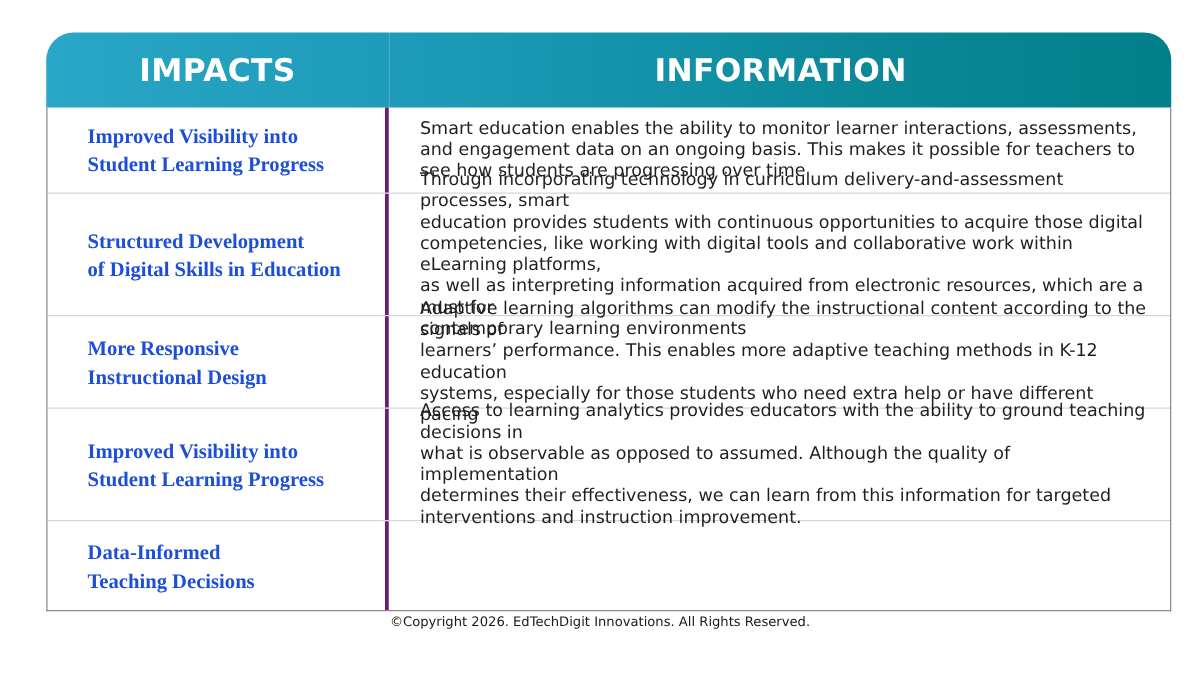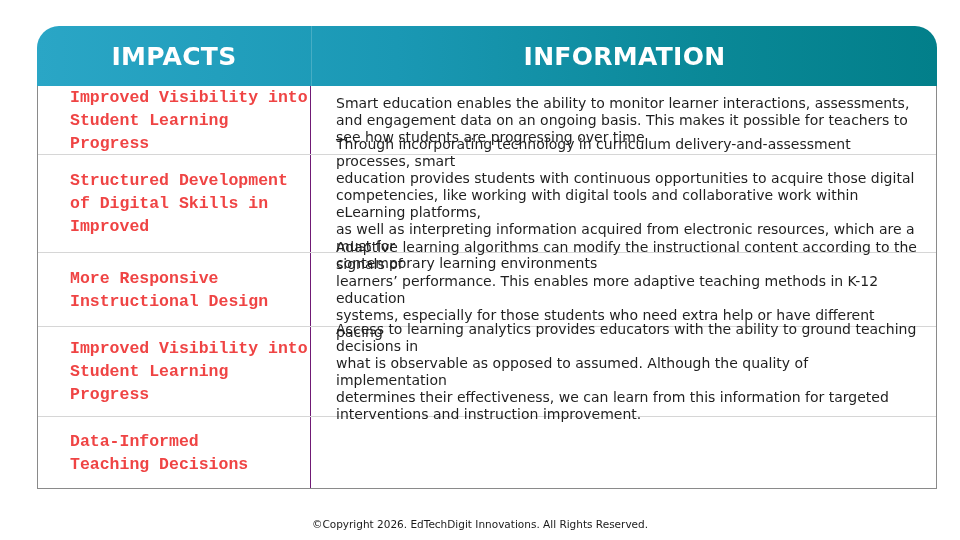--- a/index.html
+++ b/index.html
@@ -21,33 +21,33 @@
     font-family: "DejaVu Sans", sans-serif; font-weight: bold; font-size: 25px; letter-spacing: 0.3px;
   }
   .th.impacts { width: 274px; border-right: 1px solid rgba(255,255,255,0.18); }
   .th.info { flex: 1; text-align: center; }
   .tbody {
     border-left: 1px solid #8a8a8a; border-right: 1px solid #8a8a8a; border-bottom: 1px solid #8a8a8a;
   }
   .row { display: flex; border-top: 1px solid #d6d6d6; }
   .row:first-child { border-top: none; }
   .cell-impact {
-    width: 273px; border-right: 1px solid #701a75;
+    width: 273px; border-right: 3px solid #701a75;
     display: flex; align-items: center; box-sizing: border-box; padding-left: 32px;
-    font-family: Liberation Mono, monospace; font-size: 16.5px; line-height: 23px; color: #ef4444;
+    font-family: Liberation Serif, serif; font-size: 16.5px; line-height: 23px; color: #1d4ed8;
     font-weight: 600;
   }
   .cell-info {
     flex: 1; display: flex; align-items: center; box-sizing: border-box;
     padding-left: 25px; padding-right: 18px;
     font-family: "DejaVu Sans", sans-serif; font-size: 14px; line-height: 17px; color: #1f1f1f;
     white-space: pre-line;
   }
   .footer {
-    position: absolute; left: 0; width: 960px; top: 518px; text-align: center;
+    position: absolute; left: 0; width: 960px; top: 492px; text-align: center;
     font-family: "DejaVu Sans", sans-serif; font-size: 10.5px; color: #1a1a1a;
   }
 </style>
 </head>
 <body>
 
 <div class="table">
   <div class="thead">
     <div class="th impacts">IMPACTS</div>
     <div class="th info">INFORMATION</div>
@@ -55,21 +55,21 @@
   <div class="tbody">
     <div class="row" style="height:68px">
       <div class="cell-impact" style="white-space:pre-line">Improved Visibility into
 Student Learning Progress</div>
       <div class="cell-info">Smart education enables the ability to monitor learner interactions, assessments,
 and engagement data on an ongoing basis. This makes it possible for teachers to
 see how students are progressing over time</div>
     </div>
     <div class="row" style="height:97px">
       <div class="cell-impact" style="white-space:pre-line">Structured Development
-of Digital Skills in Improved</div>
+of Digital Skills in Education</div>
       <div class="cell-info">Through  incorporating technology in curriculum delivery-and-assessment processes, smart
 education provides students with continuous opportunities to acquire those digital
 competencies, like working with digital tools and collaborative work within eLearning platforms,
 as well as interpreting information acquired from electronic resources, which are a must for
 contemporary learning environments</div>
     </div>
     <div class="row" style="height:73px">
       <div class="cell-impact" style="white-space:pre-line">More Responsive
 Instructional Design</div>
       <div class="cell-info">Adaptive learning algorithms can modify the instructional content according to the signals of

